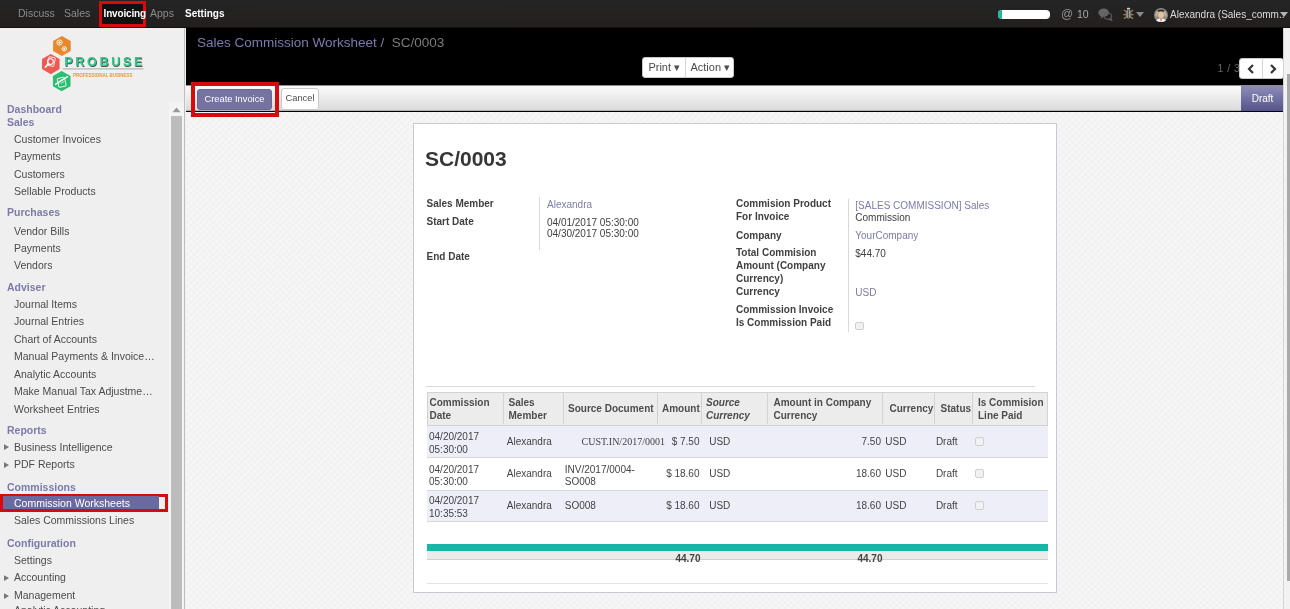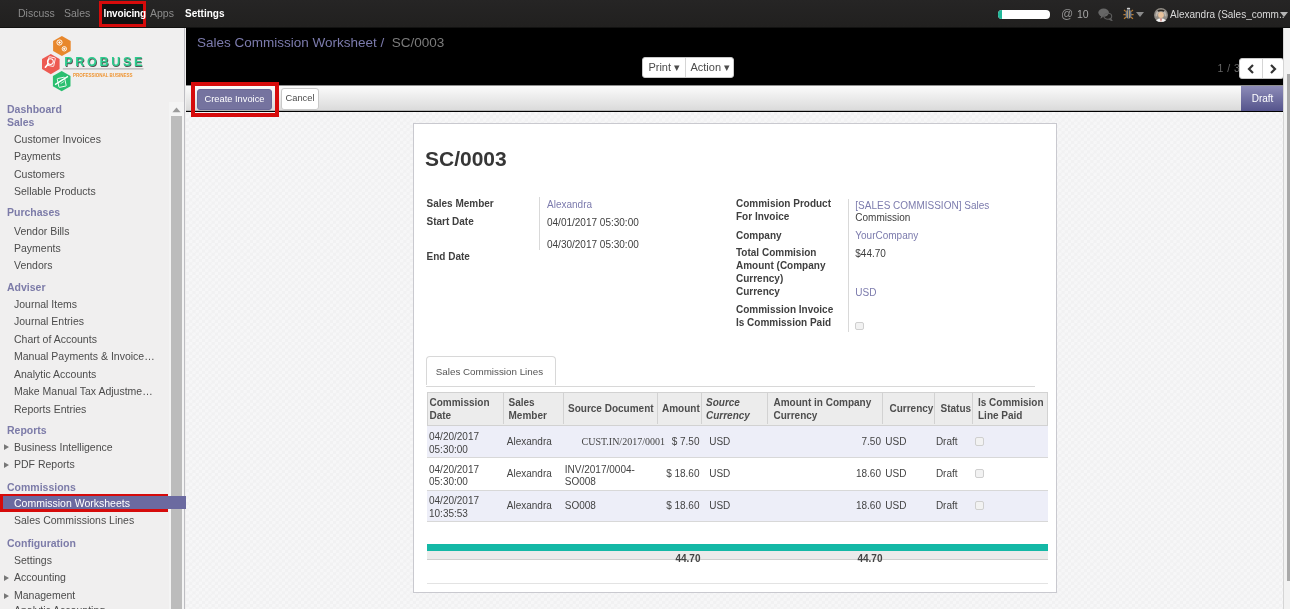--- a/index.html
+++ b/index.html
@@ -12,21 +12,21 @@
 #topbar .mi { position:absolute; top:7px; font-size:10.5px; color:#8c8c8c; }
 #topbar .mi.on { color:#fff; font-weight:bold; font-size:10px; top:7.5px; }
 #redbox-inv { position:absolute; left:99px; top:1px; width:47px; height:26px; border:3px solid #d60b0b; background:#111; }
 #topbar .rtxt { position:absolute; top:8px; font-size:10.5px; color:#9a9a9a; white-space:nowrap; }
 
 
 #sidebar { position:absolute; left:0; top:28px; width:184.5px; height:581px; background:#f0efef; border-right:1.5px solid #bdbdc2; }
 #sidebar .hd { position:absolute; left:7px; font-size:10.5px; font-weight:bold; color:#7c7ba8; white-space:nowrap; }
 #sidebar .it { position:absolute; left:14px; font-size:10.5px; color:#4c4c4c; white-space:nowrap; }
 #sidebar .car { position:absolute; left:4px; font-size:6.5px; color:#777; transform:scaleY(1.15); }
-#sel-item { position:absolute; left:3px; top:468.4px; width:183px; height:12.7px; background:#6b6aa0; }
+#sel-item { position:absolute; left:3px; top:468.4px; width:156px; height:12.7px; background:#6b6aa0; }
 #sel-item span { position:absolute; left:11px; top:0.8px; font-size:10.5px; color:#fff; white-space:nowrap; }
 #redbox-cw { position:absolute; left:0px; top:466px; width:168.3px; height:17.5px; border:3px solid #d60b0b; }
 #sbar-track { position:absolute; left:168.5px; top:74.4px; width:15px; height:506.6px; background:#f4f4f4; }
 #sbar-thumb { position:absolute; left:171px; top:88.2px; width:11.2px; height:492.8px; background:#bcbcbc; }
 
 
 #content { position:absolute; left:186px; top:28px; width:1097px; height:581px; background:#000000; }
 #mainbg { position:absolute; left:0; top:83.5px; width:1097px; height:497.5px;
   background-color:#f1f1f2;
   background-image:linear-gradient(45deg,#f7f7f8 25%,transparent 25%,transparent 75%,#f7f7f8 75%),
@@ -170,21 +170,21 @@
   <span class="it" style="top:196.9px;">Vendor Bills</span>
   <span class="it" style="top:213.9px;">Payments</span>
   <span class="it" style="top:231.2px;">Vendors</span>
   <span class="hd" style="top:253.4px;">Adviser</span>
   <span class="it" style="top:270.1px;">Journal Items</span>
   <span class="it" style="top:287.2px;">Journal Entries</span>
   <span class="it" style="top:304.6px;">Chart of Accounts</span>
   <span class="it" style="top:322px;">Manual Payments &amp; Invoice…</span>
   <span class="it" style="top:339.7px;">Analytic Accounts</span>
   <span class="it" style="top:356.8px;">Make Manual Tax Adjustme…</span>
-  <span class="it" style="top:374.5px;">Reports Entries</span>
+  <span class="it" style="top:374.5px;">Worksheet Entries</span>
   <span class="hd" style="top:395.5px;">Reports</span>
   <span class="car" style="top:415.4px;">▶</span>
   <span class="it" style="top:412.9px;">Business Intelligence</span>
   <span class="car" style="top:432.5px;">▶</span>
   <span class="it" style="top:430px;">PDF Reports</span>
   <span class="hd" style="top:453.3px;">Commissions</span>
   <div id="redbox-cw"></div>
   <div id="sel-item">
       <span>Commission Worksheets</span>
     </div>
@@ -225,42 +225,39 @@
 
   <div id="sheet">
     <div id="title">SC/0003</div>
 
     <div class="vrule" style="left:125px;top:72.8px;height:53.5px;"></div>
     <span class="lbl" style="left:13px;top:73.9px;">Sales Member</span>
     <span class="val lnk" style="left:133.5px;top:74.4px;">Alexandra</span>
     <span class="lbl" style="left:13px;top:92px;">Start Date</span>
     <span class="val" style="left:133.5px;top:92.4px;">04/01/2017 05:30:00</span>
     <span class="lbl" style="left:13px;top:127px;">End Date</span>
-    <span class="val" style="left:133.5px;top:115px;">04/30/2017 05:30:00</span>
+    <span class="val" style="left:133.5px;top:104px;">04/30/2017 05:30:00</span>
 
     <div class="vrule" style="left:434.5px;top:74.8px;height:133px;"></div>
     <span class="lbl" style="left:322.5px;top:74.2px;">Commision Product</span>
     <span class="lbl" style="left:322.5px;top:87.3px;">For Invoice</span>
     <span class="val lnk" style="left:441.8px;top:75.8px;">[SALES COMMISSION] Sales</span>
     <span class="val" style="left:441.8px;top:88.1px;">Commission</span>
     <span class="lbl" style="left:322.5px;top:105.7px;">Company</span>
     <span class="val lnk" style="left:441.8px;top:106.2px;">YourCompany</span>
     <span class="lbl" style="left:322.5px;top:123px;">Total Commision</span>
     <span class="lbl" style="left:322.5px;top:136.1px;">Amount (Company</span>
     <span class="lbl" style="left:322.5px;top:149px;">Currency)</span>
     <span class="val" style="left:441.8px;top:123.6px;">$44.70</span>
     <span class="lbl" style="left:322.5px;top:162.1px;">Currency</span>
     <span class="val lnk" style="left:441.8px;top:162.6px;">USD</span>
     <span class="lbl" style="left:322.5px;top:180.2px;">Commission Invoice</span>
     <span class="lbl" style="left:322.5px;top:192.8px;">Is Commission Paid</span>
     <div class="cb" style="left:441.8px;top:197.7px;width:8.5px;height:8.5px;"></div>
 
-    <div id="tab">
-        <span>Sales Commission Lines</span>
-      </div>
     <div id="tabline"></div>
 
     <div id="thead">
       <div class="hc" style="left:0;width:76px;"></div>
       <div class="hc" style="left:77px;width:59px;"></div>
       <div class="hc" style="left:137px;width:93px;"></div>
       <div class="hc" style="left:231px;width:43px;"></div>
       <div class="hc" style="left:275px;width:65px;"></div>
       <div class="hc" style="left:341px;width:114px;"></div>
       <div class="hc" style="left:456px;width:51px;"></div>

